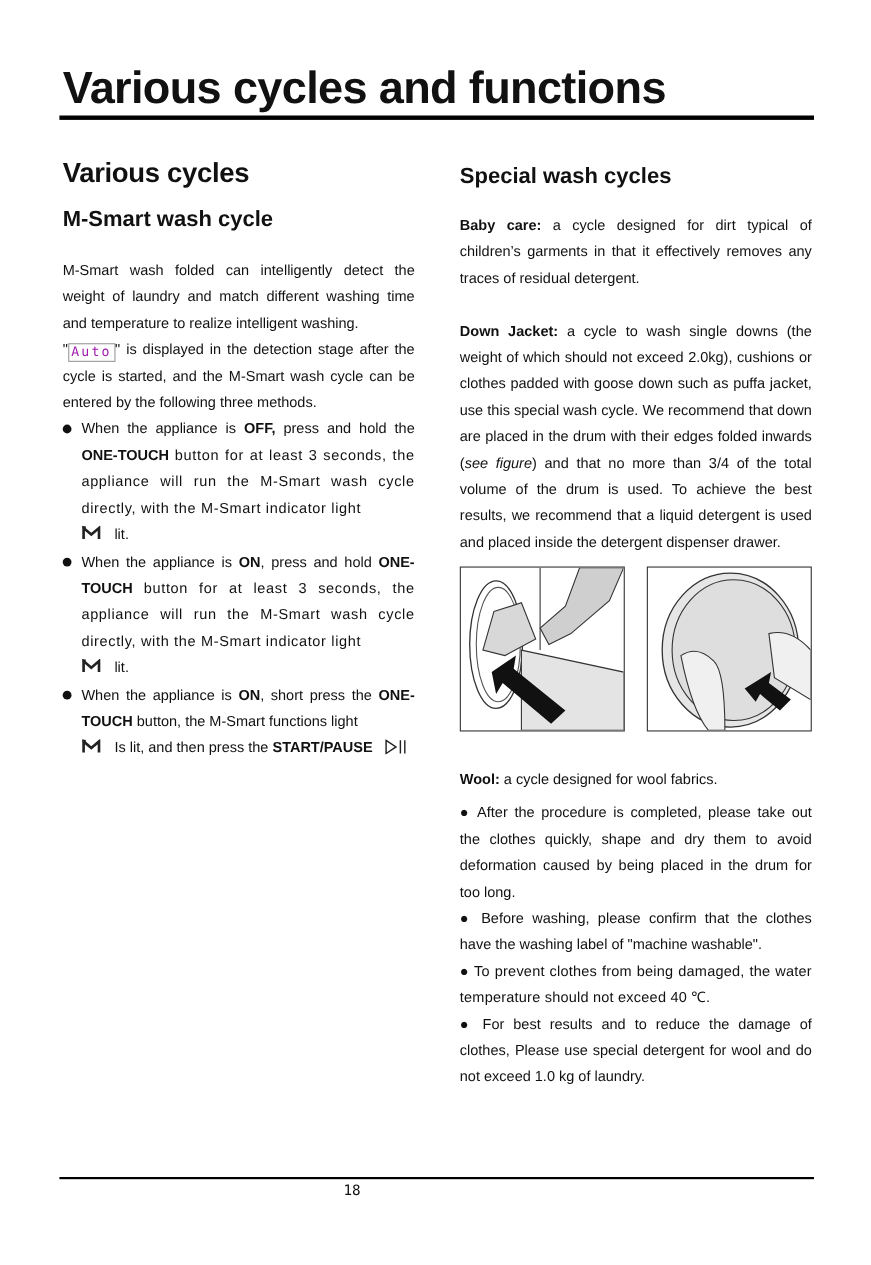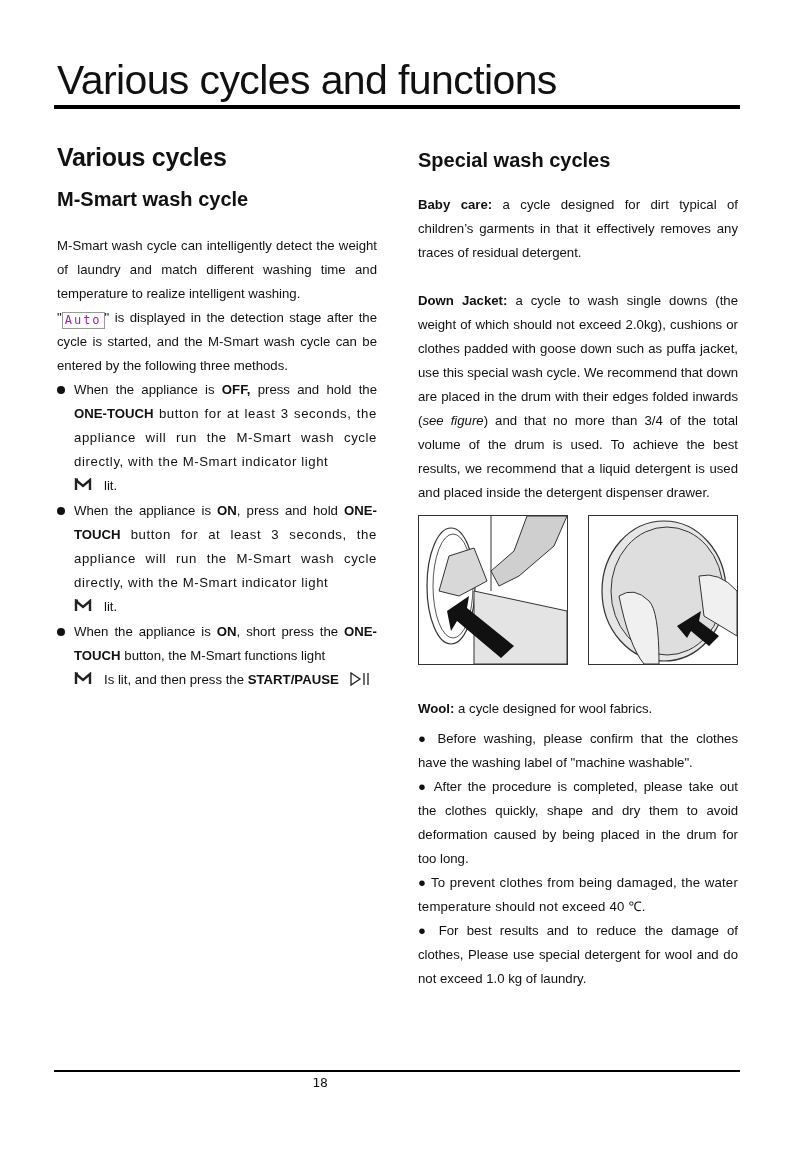--- a/index.html
+++ b/index.html
@@ -1,18 +1,18 @@
 <!DOCTYPE html>
 <html><head>
   <meta charset="utf-8">
   <style>
     html, body { margin: 0; padding: 0; background: #ffffff; }
     body { width: 792px; height: 1150px; position: relative; overflow: hidden;
       font-family: "Liberation Sans", sans-serif; color: #111; }
-    .page-title { position: absolute; left: 57px; top: 52px; font-size: 41px; font-weight: normal;
+    .page-title { position: absolute; left: 57px; top: 52px; font-size: 41px; font-weight: bold;
       letter-spacing: -0.6px; margin: 0; line-height: 56px; }
     .title-rule { position: absolute; left: 54px; top: 105px; width: 686px; height: 4px; background: #000; }
     .col { position: absolute; width: 320px; font-size: 13.2px; line-height: 24px; }
     .col-left { left: 57px; top: 140px; }
     .col-right { left: 418px; top: 140px; }
     h2.section { font-size: 25px; font-weight: bold; margin: 0; line-height: 34px; letter-spacing: -0.3px; }
     h3.sub { font-size: 20px; font-weight: bold; margin: 0; line-height: 22px; }
     p { margin: 0; text-align: justify; }
     b { font-weight: bold; }
     .auto-display { display: inline-block; border: 1px solid #999; padding: 0 2px; height: 15px; line-height: 15px;
@@ -32,21 +32,21 @@
 </head>
 <body>
 
 <h1 class="page-title">Various cycles and functions</h1>
 <div class="title-rule"></div>
 
 <div class="col col-left">
   <h2 class="section">Various cycles</h2>
   <h3 class="sub" style="margin-top:14px;">M-Smart wash cycle</h3>
 
-  <p style="margin-top:24px;">M-Smart wash cycle can intelligently detect the weight of laundry and match different washing time and temperature to realize intelligent washing.</p>
+  <p style="margin-top:24px;">M-Smart wash folded can intelligently detect the weight of laundry and match different washing time and temperature to realize intelligent washing.</p>
   <p><span>"</span><span class="auto-display">Auto</span><span>" is displayed in the detection stage after the cycle is started, and the M-Smart wash cycle can be entered by the following three methods.</span></p>
 
   <ul class="bullet-list">
     <li>
       <span class="dot"></span>
       <span>When the appliance is </span><b>OFF,</b><span> press and hold the </span><b>ONE-TOUCH</b><span style="letter-spacing:0.6px;"> button for at least 3 seconds, the appliance will run the M-Smart wash cycle directly, with the M-Smart indicator light</span><br>
       <span class="m-icon"><svg width="20" height="13" viewBox="0 0 20 13">
             <path d="M2 12 V2 L9 8 L16 2 V12" fill="none" stroke="#222" stroke-width="2.4"></path>
             <path d="M1 1.5 H4" stroke="#222" stroke-width="2"></path>
           </svg></span><span>lit.</span>
@@ -99,21 +99,21 @@
         <path d="M30 80 Q45 70 60 85 Q70 95 70 148 L55 148 Q40 130 30 80 Z" fill="#f0f0f0" stroke="#333" stroke-width="1"></path>
         <path d="M110 60 Q130 55 148 75 L148 120 L115 100 Z" fill="#f0f0f0" stroke="#333" stroke-width="1"></path>
         <path d="M88 110 L112 95 L110 105 L130 120 L120 130 L102 115 L98 122 Z" fill="#111"></path>
       </svg>
     </div>
   </div>
 
   <p style="margin-top:32px;"><b>Wool:</b><span> a cycle designed for wool fabrics.</span></p>
 
   <div class="wool-bullets" style="margin-top:6px;">
+    <p>● After the procedure is completed, please take out the clothes quickly, shape and dry them to avoid deformation caused by being placed in the drum for too long.</p>
     <p>● Before washing, please confirm that the clothes have the washing label of "machine washable".</p>
-    <p>● After the procedure is completed, please take out the clothes quickly, shape and dry them to avoid deformation caused by being placed in the drum for too long.</p>
     <p style="letter-spacing:0.2px;">● To prevent clothes from being damaged, the water temperature should not exceed 40 ℃.</p>
     <p>● For best results and to reduce the damage of clothes, Please use special detergent for wool and do not exceed 1.0 kg of laundry.</p>
   </div>
 </div>
 
 <div class="footer-rule"></div>
 <div class="page-number">18</div>
 
 </body></html>

